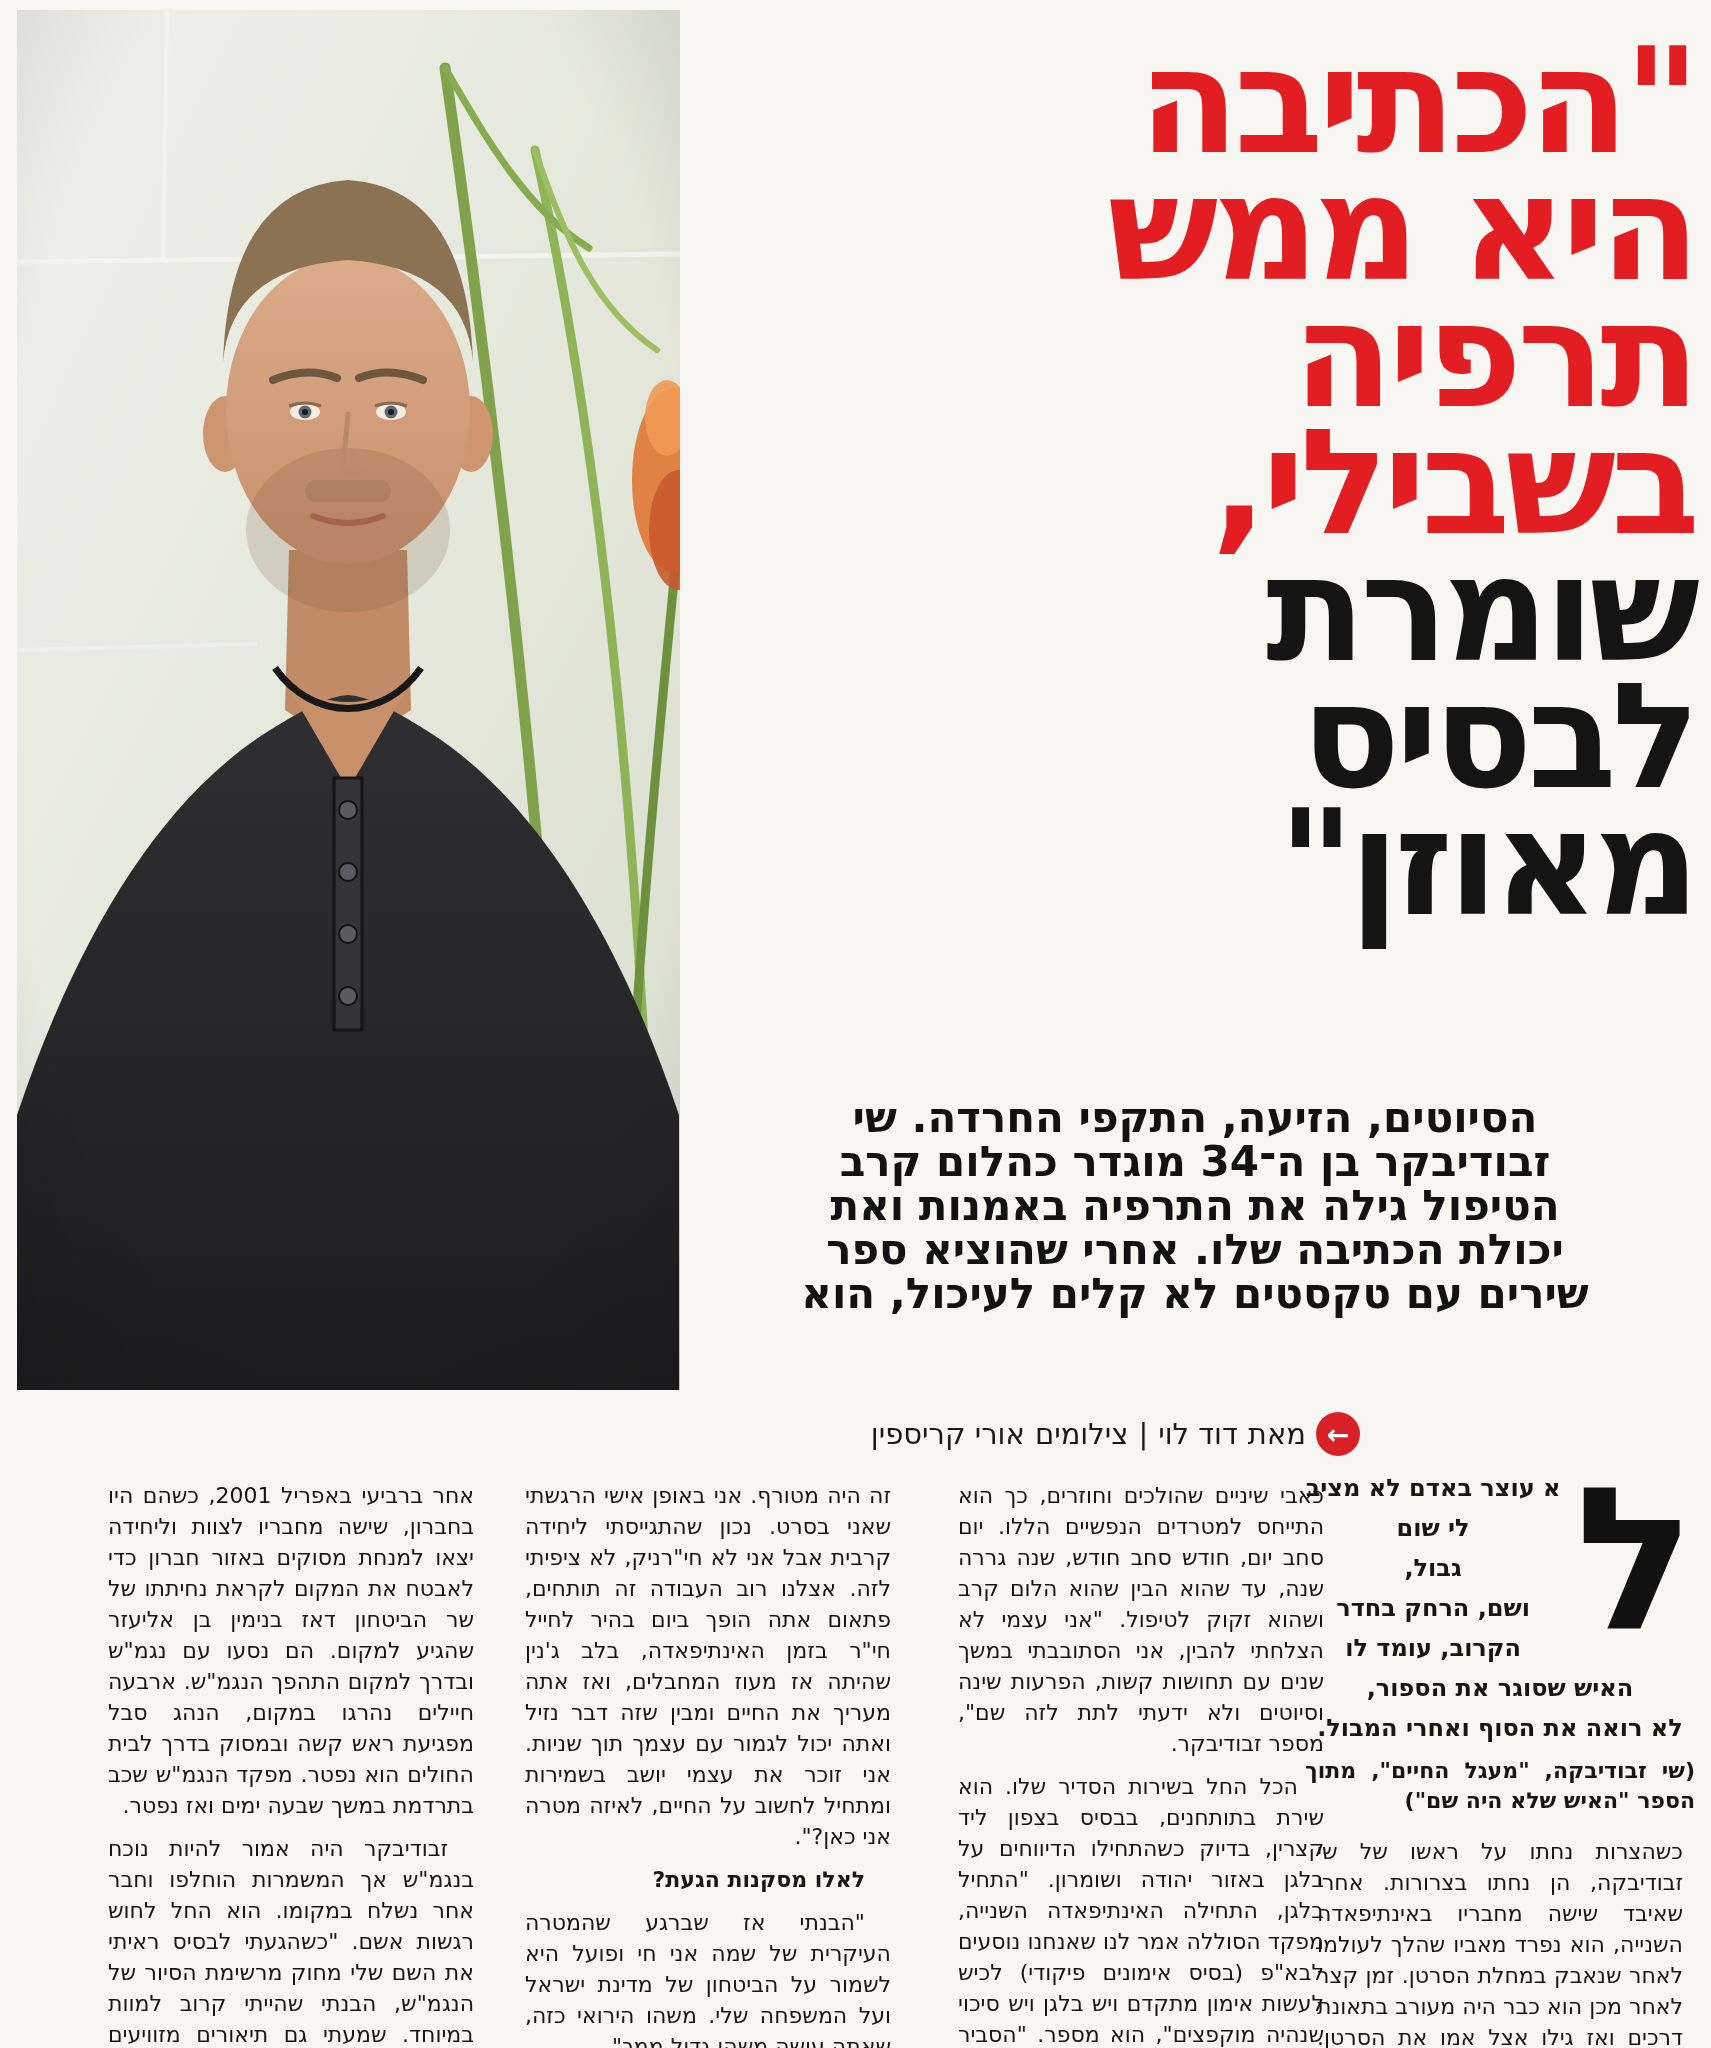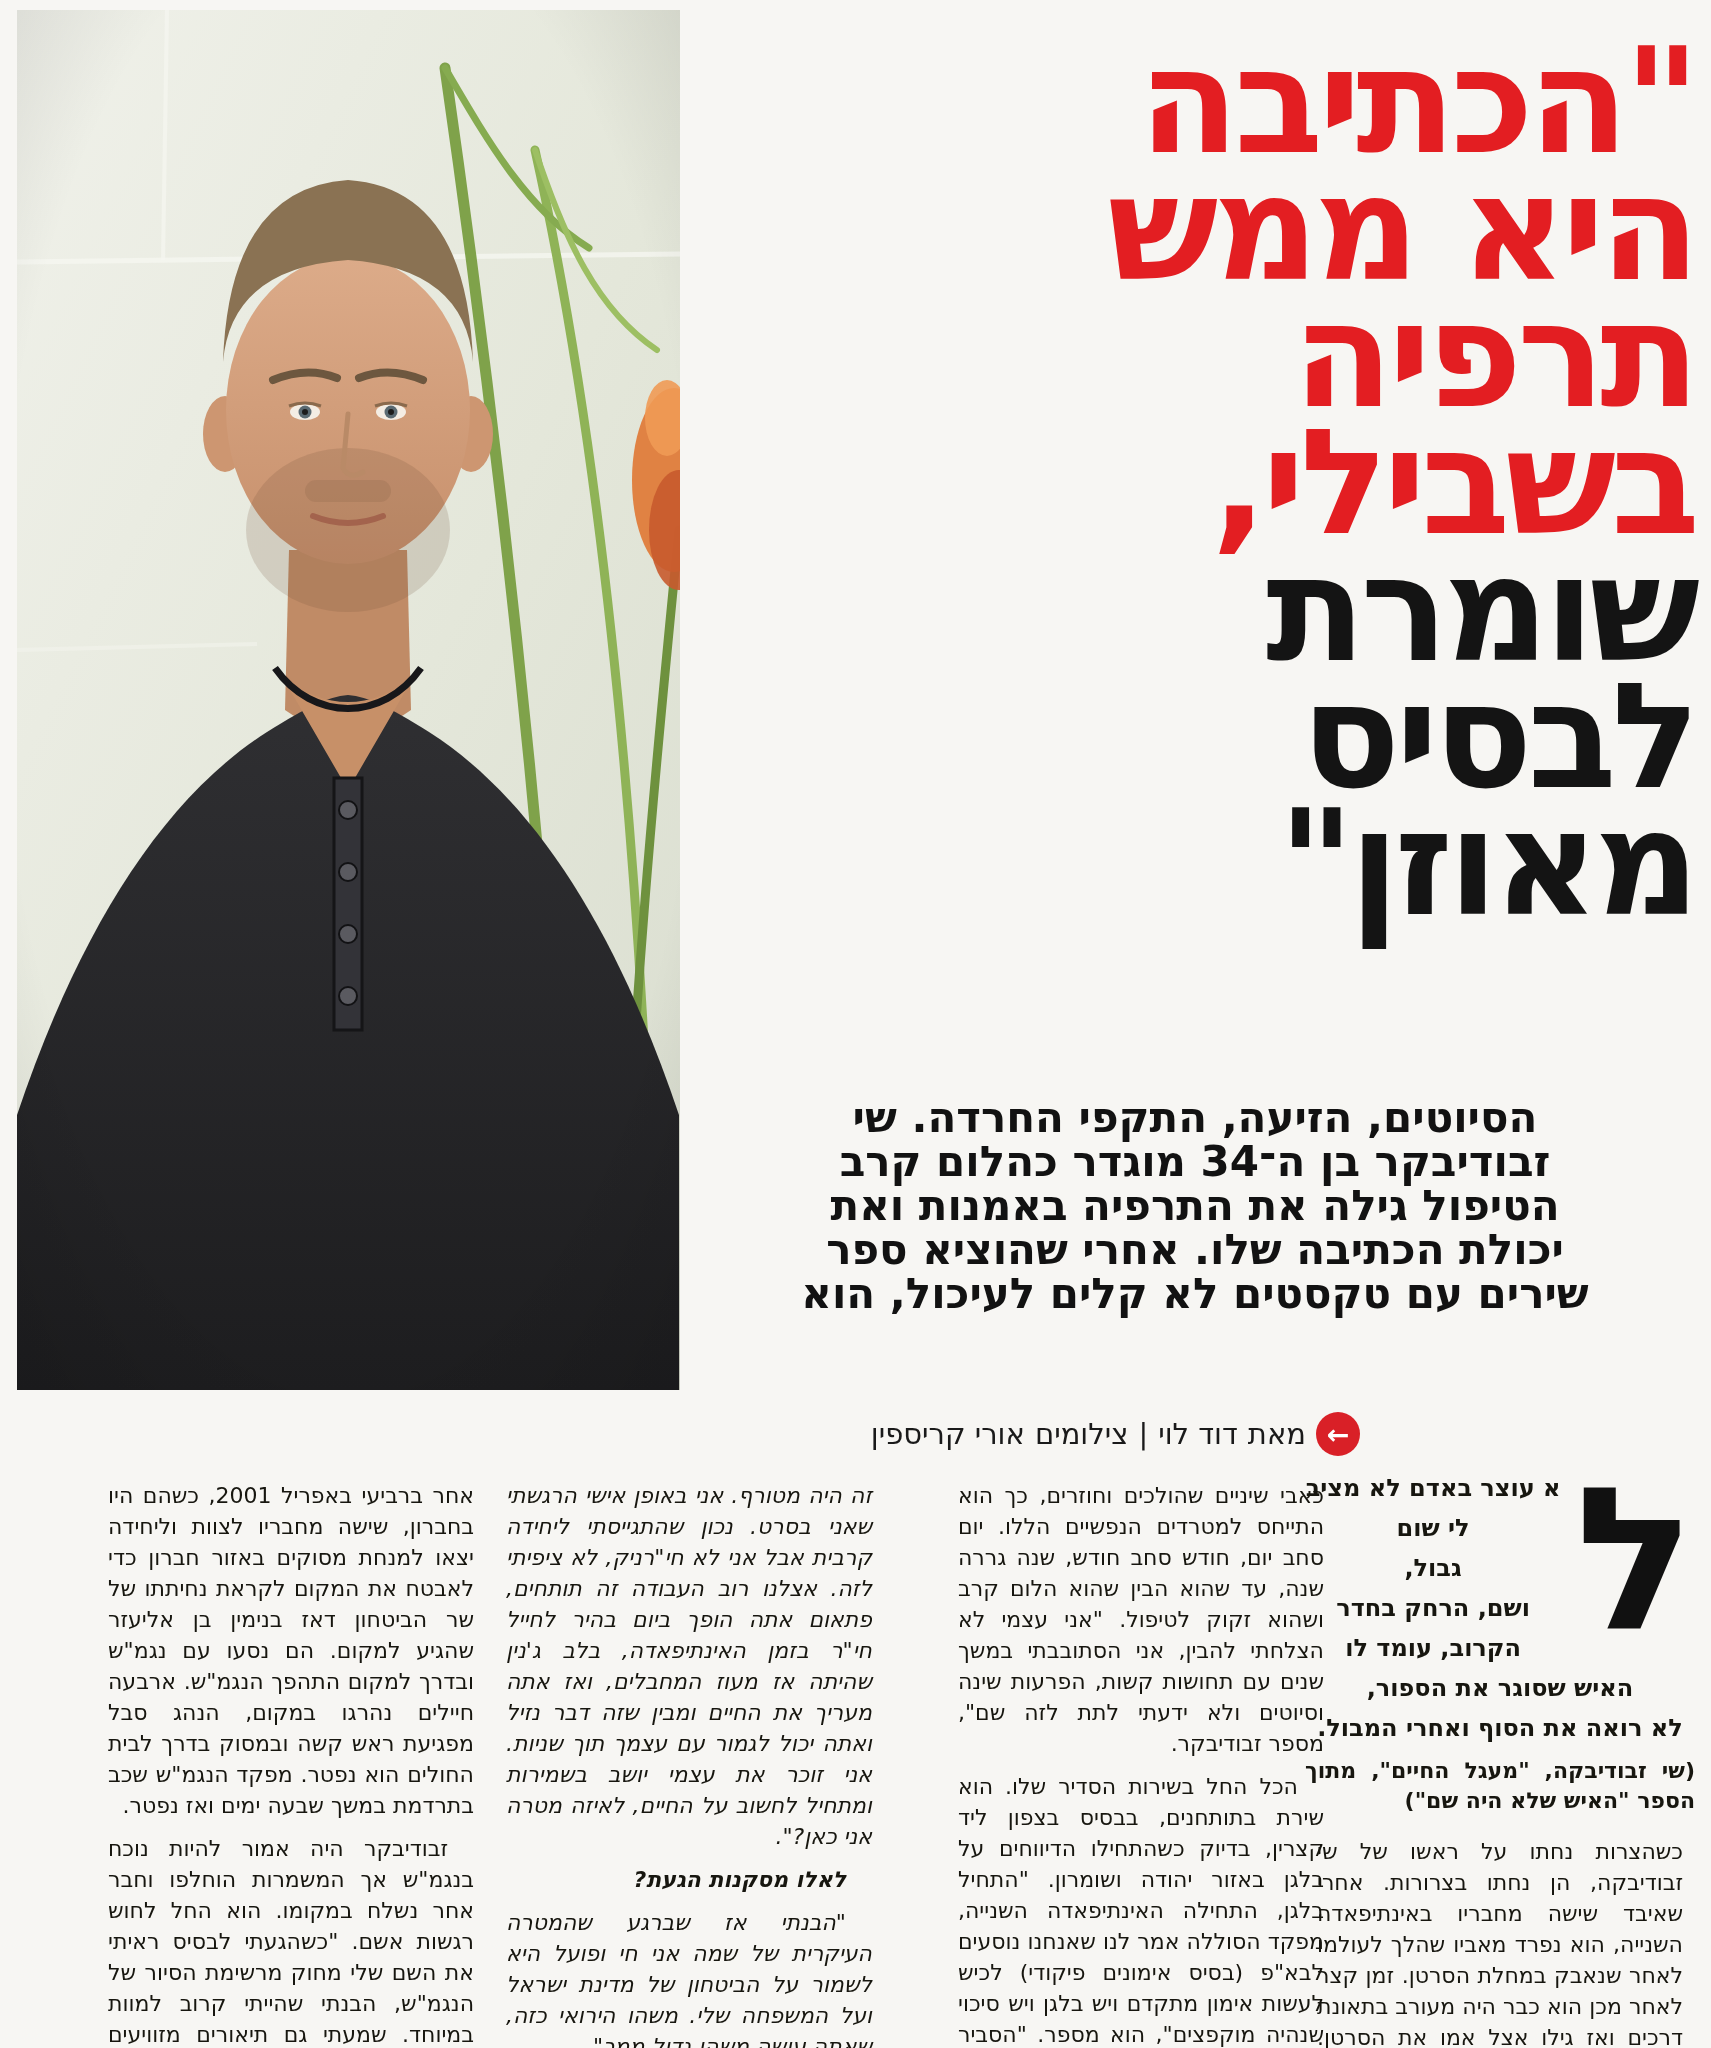--- a/index.html
+++ b/index.html
@@ -21,21 +21,21 @@
   .deck-line{font-size:42px;line-height:44px;white-space:nowrap;}
   
   .byline{position:absolute;top:1412px;right:351px;display:flex;align-items:center;gap:10px;
           font-size:29px;color:#1a1a1a;direction:rtl;white-space:nowrap;}
   .byline .b{font-weight:normal;}
   .byline-icon{width:44px;height:44px;border-radius:50%;background:#d92027;color:#ffffff;
           display:flex;align-items:center;justify-content:center;font-size:27px;font-weight:bold;flex:0 0 auto;}
   
   .body-col{position:absolute;top:1468px;width:390px;height:580px;overflow:hidden;
             text-align:justify;font-size:22px;line-height:31px;color:#17160f;}
-  .col1{left:1305px;} .col2{left:946px;} .col3{left:494px;font-style:italic;} .col4{left:96px;}
+  .col1{left:1305px;} .col2{left:946px;} .col3{left:513px;} .col4{left:96px;}
   .body-col p{margin:12px;text-indent:26px;}
   .body-col p.no-indent{text-indent:0;}
   .drop-cap{float:right;font-weight:bold;font-size:198px;line-height:172px;
             margin:6px 0 0 14px;color:#111;}
   .poem-line{font-weight:bold;font-size:24px;line-height:40px;text-align:center;}
   .poem-credit{font-weight:bold;font-size:22px;line-height:30px;text-align:justify;margin:8px 0 20px;}
   .question{font-weight:bold;}
   .stars{display:flex;justify-content:center;gap:16px;margin:18px 0;text-indent:0;}
   .star{width:31px;height:31px;border-radius:50%;display:flex;align-items:center;justify-content:center;
         color:#fff;font-size:18px;line-height:1;}

